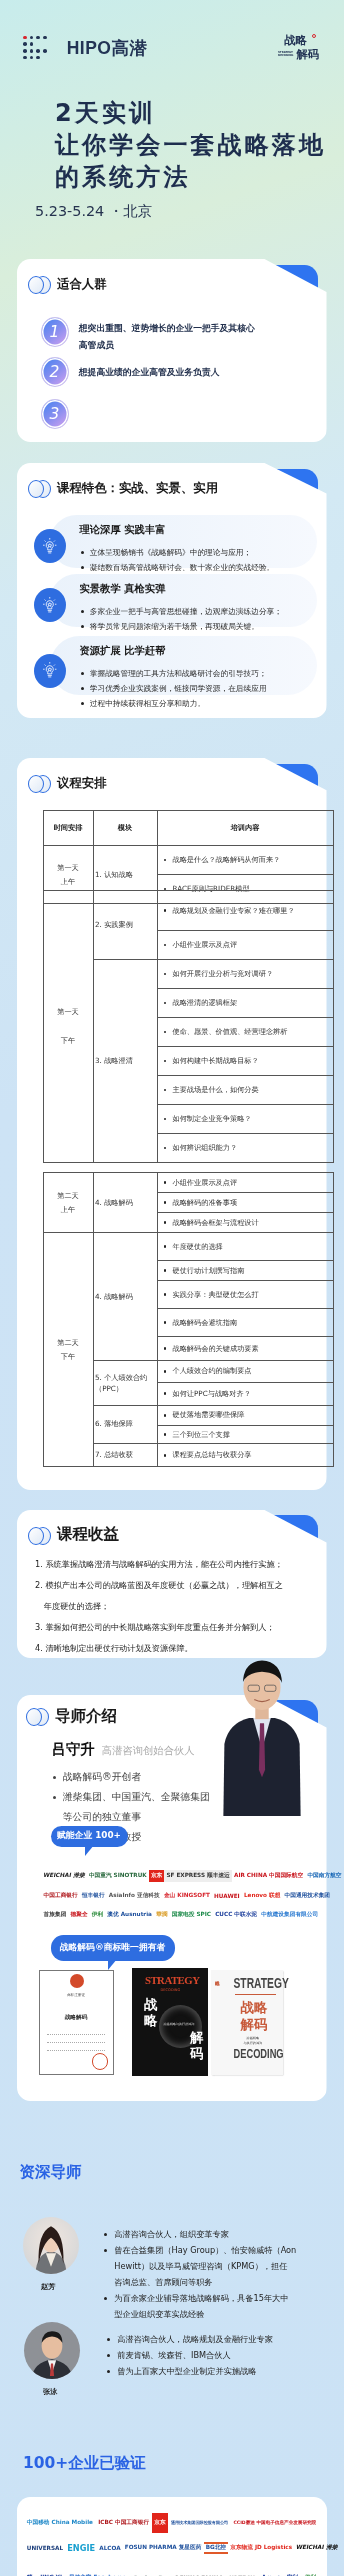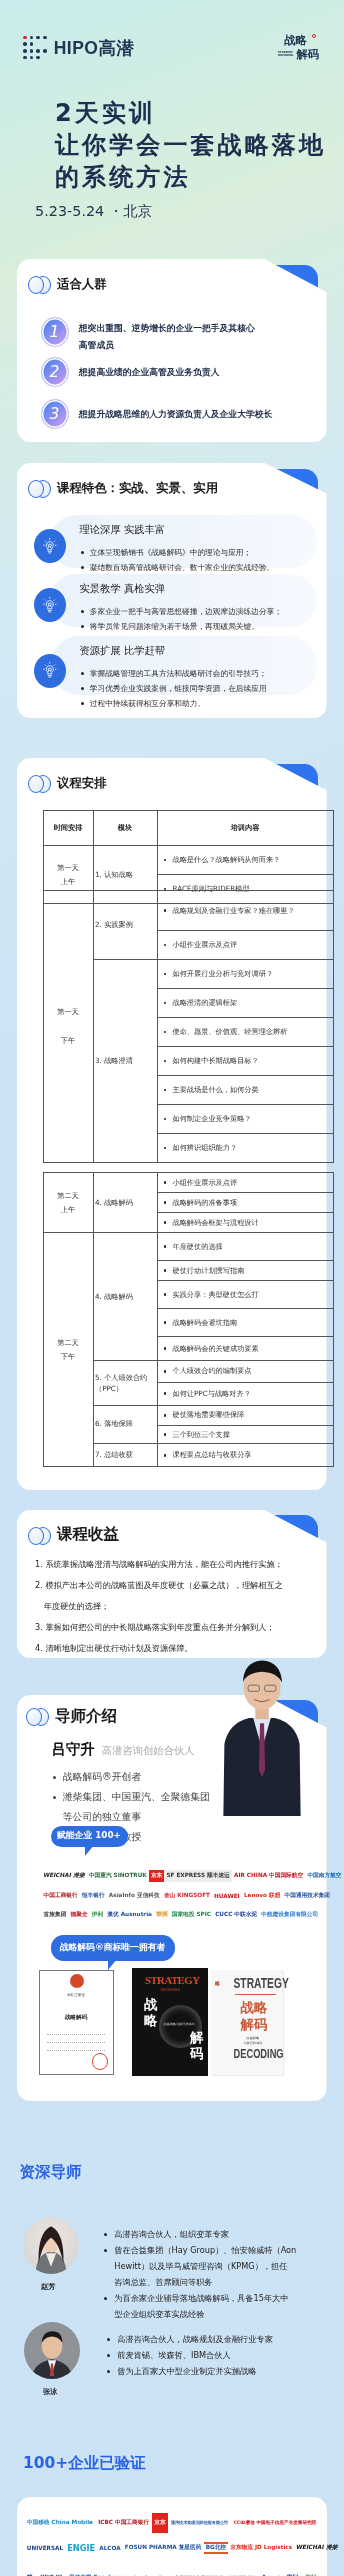--- a/index.html
+++ b/index.html
@@ -2,21 +2,21 @@
 <html style="font-size:8.2px"><head>
 <meta charset="utf-8">
 <style>
 *{box-sizing:border-box;margin:0;padding:0;}
 html,body{width:344px;}
 body{font-family:"DejaVu Sans","Liberation Sans",sans-serif;color:#1f2a44;background:#cde4f5;}
 #page{position:relative;width:344px;height:2663px;overflow:hidden;
   background:linear-gradient(160deg,#c8ecec 0%,#d9eedb 10%,#d3e9f4 22%,#cde3f5 40%,#cbe2f5 100%);}
 .abs{position:absolute;}
 
-.hipo{left:23px;top:35px;height:26px;display:flex;align-items:center;gap:6px;}
+.hipo{left:23px;top:35px;height:26px;display:flex;align-items:center;gap:19px;}
 .dots{display:grid;grid-template-columns:repeat(4,4.6px);grid-template-rows:repeat(4,4.6px);gap:2.1px;}
 .dots span{width:3.6px;height:3.6px;border-radius:50%;background:#243656;}
 .dots span.red{background:#d7262e;}
 .dots span.e{background:transparent;}
 .hipo-text{font-family:"Liberation Sans",sans-serif;font-size:17.5px;font-weight:700;color:#233455;letter-spacing:0.5px;}
 .sd{left:278px;top:33px;width:52px;height:29px;color:#233455;}
 .sd .l1{position:absolute;left:6.2px;top:0;font-size:11.3px;font-weight:700;}
 .sd .l2{position:absolute;left:18.5px;top:14.4px;font-size:11.3px;font-weight:700;}
 .sd .sm{position:absolute;left:0;top:18px;font-size:2.6px;line-height:3.1px;font-weight:700;}
 .sd .ring{position:absolute;left:34px;top:1px;width:4.1px;height:4.1px;border:0.8px solid #d7262e;border-radius:50%;}
@@ -36,21 +36,21 @@
 .hdr h2{font-size:12.4px;font-weight:800;color:#1b1b1b;}
 .hdr h2.big{font-size:15.5px;}
 
 .aud-item{position:absolute;left:24px;display:flex;align-items:flex-start;gap:10.3px;}
 .num{width:28px;height:30px;border-radius:50%;border:1px solid #c9c2ef;background:linear-gradient(140deg,#3f82ef 0%,#8e8ff0 55%,#d6a4ef 100%);
   color:#fff;font-size:15.5px;font-style:italic;display:flex;align-items:center;justify-content:center;box-shadow:0 0 0 1.5px #fff inset;flex:none;}
 .aud-text{font-size:8.8px;font-weight:700;color:#22304d;line-height:16.5px;padding-top:3.1px;}
 
 .feat{position:absolute;left:33px;width:267px;background:linear-gradient(90deg,#eaf2fb,#f6f9fe);border-radius:31px;}
 .feat .bulb{position:absolute;left:-15.5px;width:32px;height:34px;border-radius:50%;background:#2e6de0;display:flex;align-items:center;justify-content:center;}
-.feat h3{position:absolute;left:30px;top:8.2px;font-size:10.3px;font-weight:400;color:#1b1b1b;}
+.feat h3{position:absolute;left:30px;top:8.2px;font-size:10.3px;font-weight:700;color:#1b1b1b;}
 .feat ul{position:absolute;left:30px;top:30px;list-style:none;}
 .feat li{font-size:7.7px;color:#2a2a2a;line-height:15px;padding-left:10.3px;position:relative;}
 .feat li:before{content:"";position:absolute;left:1px;top:6.2px;width:3.1px;height:3.1px;border-radius:50%;background:#222;}
 
 table{border-collapse:collapse;table-layout:fixed;position:absolute;left:26px;width:291px;}
 td,th{border:0.5px solid #555;font-size:7.2px;color:#333;font-weight:400;}
 th{font-weight:700;color:#222;height:35px;}
 td.t{text-align:center;line-height:13.4px;}
 td.m{padding-left:1.5px;}
 td.c{padding-left:6.2px;}
@@ -139,21 +139,20 @@
         <div>想突出重围、逆势增长的企业一把手及其核心</div>
         <div>高管成员</div>
       </div>
     </div>
     <div class="aud-item" style="top:98px;">
       <div class="num">2</div>
       <div class="aud-text" style="padding-top:6.7px;">想提高业绩的企业高管及业务负责人</div>
     </div>
     <div class="aud-item" style="top:140px;">
       <div class="num">3</div>
-      <div class="aud-text" style="padding-top:6.7px;">想提升战略思维的人力资源负责人及企业大学校长</div>
     </div>
   </div>
 
   <div class="card" style="top:463px;height:255px;">
     <div class="tab" style="top:6.2px;"></div>
     <div class="body" style="clip-path:polygon(0 0,76% 0,80% 0,100% 12%,100% 100%,0 100%);"></div>
     <div class="hdr">
       <div class="rings">
           <i></i>
           <i></i>

